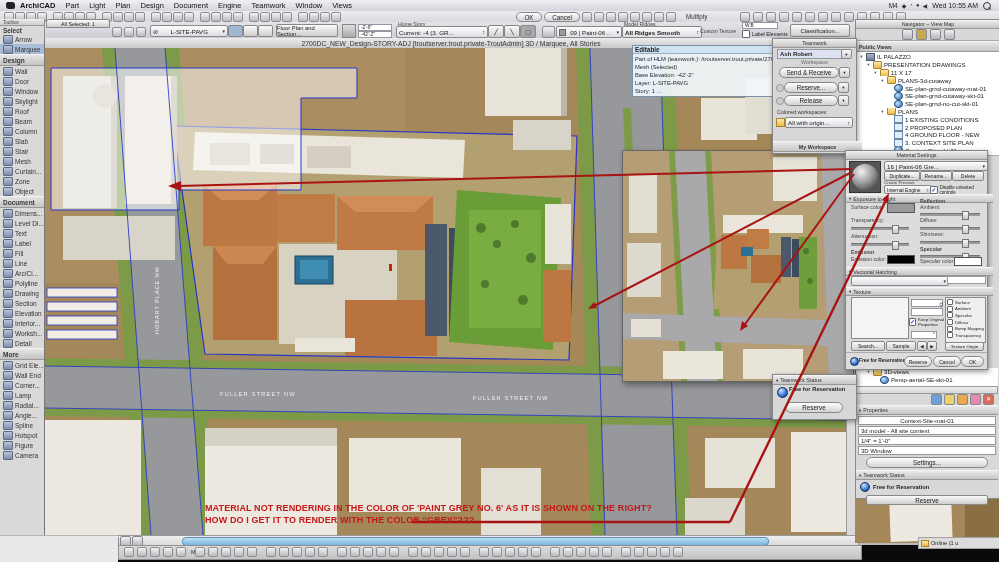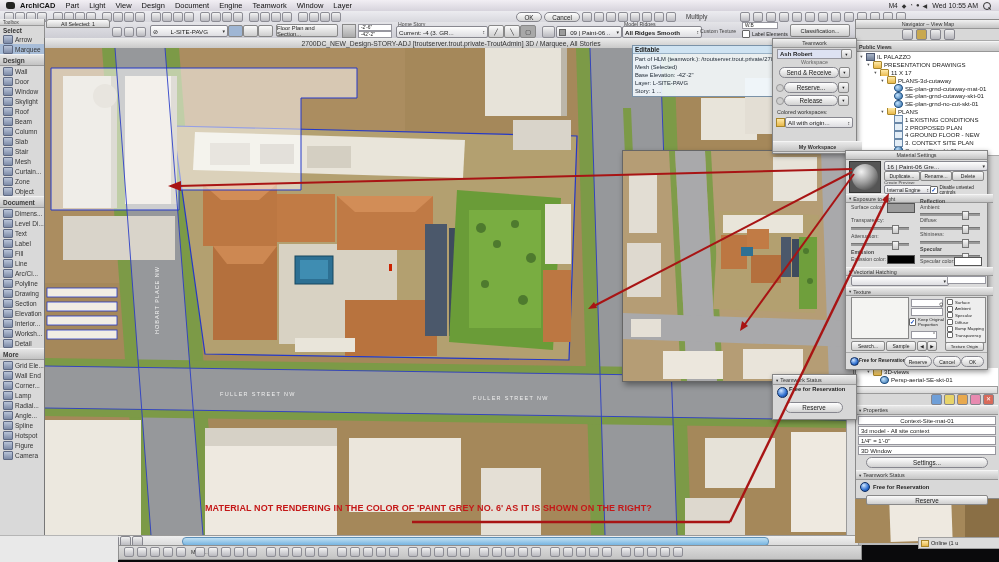--- a/index.html
+++ b/index.html
@@ -62,27 +62,27 @@
 <body>
 
 <div id="app">
 
   <div class="abs menubar" style="left:0;top:0;width:999px;height:11px;">
     <span style="width:9px;height:7px;margin-left:6px;background:#222;border-radius:2px 3px 2px 3px;"></span>
     <span style="display:flex;">
         <span class="mitem b">ArchiCAD</span>
         <span class="mitem">Part</span>
         <span class="mitem">Light</span>
-        <span class="mitem">View</span>
+        <span class="mitem">Plan</span>
         <span class="mitem">Design</span>
         <span class="mitem">Document</span>
         <span class="mitem">Engine</span>
         <span class="mitem">Teamwork</span>
         <span class="mitem">Window</span>
-        <span class="mitem">Layer</span>
+        <span class="mitem">Views</span>
       </span>
     <span style="flex:1"></span>
     <span style="font-size:6.5px;margin-right:4px;">M4</span>
     <span style="display:flex;gap:3px;margin-right:5px;font-size:6px;color:#333;">
         <span>◆</span>
         <span>◔</span>
         <span>●</span>
         <span>◀</span>
       </span>
     <span style="font-size:7px;margin-right:5px;">Wed 10:55 AM</span>
@@ -803,20 +803,21 @@
     <div class="abs" style="left:0;top:201px;width:141px;border-top:1px solid #aaa;height:17px;">
       <span class="orb" style="position:absolute;left:4px;top:4px;width:7px;height:7px;"></span>
       <span style="position:absolute;left:13px;top:5px;font-size:4.8px;font-weight:bold;">Free for Reservation</span>
       <span class="mac-btn abs" style="left:58px;top:3px;width:26px;height:9px;font-size:5px;">Reserve</span>
       <span class="mac-btn abs" style="left:87px;top:3px;width:26px;height:9px;font-size:5px;">Cancel</span>
       <span class="mac-btn abs" style="left:115px;top:3px;width:21px;height:9px;font-size:5px;">OK</span>
     </div>
   </div>
 
   <div class="redtext" style="left:205px;top:503px;z-index:10;">MATERIAL NOT RENDERING IN THE COLOR OF 'PAINT GREY NO. 6' AS IT IS SHOWN ON THE RIGHT?</div>
+  <div class="redtext" style="left:205px;top:515px;z-index:10;">HOW DO I GET IT TO RENDER WITH THE COLOR “GREY”???</div>
 
   <svg class="abs" style="left:0;top:0;z-index:9;pointer-events:none;" width="999" height="562" viewBox="0 0 999 562">
     <g stroke="#a81414" stroke-width="2" fill="#a81414">
       <line x1="852" y1="169" x2="178" y2="186"></line>
       <polygon points="168,186 181,181 181,191" stroke="none"></polygon>
       <line x1="852" y1="172" x2="594" y2="306"></line>
       <polygon points="588,309 597,308 594,302" stroke="none"></polygon>
       <line x1="854" y1="174" x2="743" y2="327"></line>
       <polygon points="740,331 748,326 742,321" stroke="none"></polygon>
     </g>

